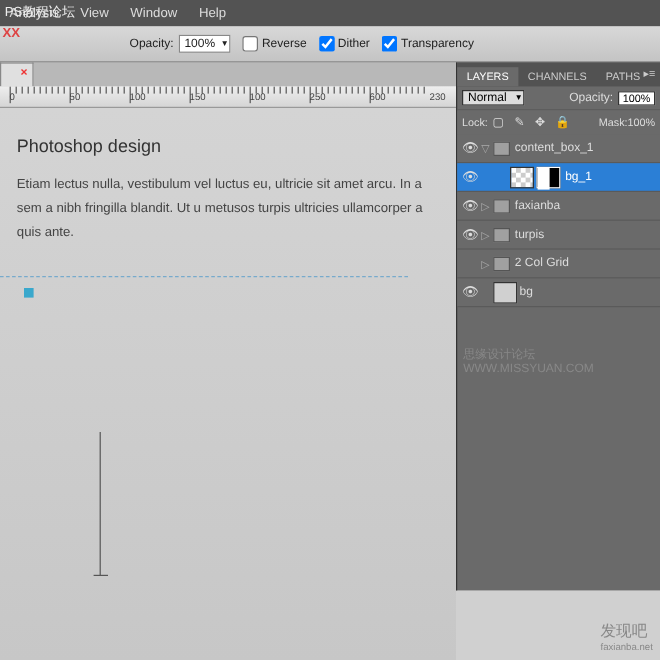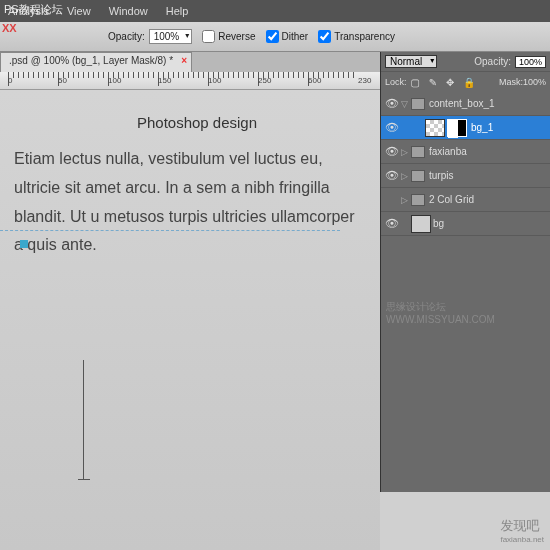--- a/index.html
+++ b/index.html
@@ -23,22 +23,22 @@
 .doctab .tab .x { position:absolute; right:4px; color:#e33; font-weight:bold; }
 
 
 .ruler { height:18px; background:linear-gradient(#eee,#d5d5d5); border-bottom:1px solid #999; position:relative; overflow:hidden; }
 .ruler .tick { position:absolute; top:0; width:1px; height:6px; background:#555; }
 .ruler .bigtick { height:14px; }
 .ruler .num { position:absolute; top:4px; font-size:8px; color:#444; }
 
 
 .canvas { position:absolute; left:0; top:90px; width:380px; height:460px; background:linear-gradient(#d4d4d4,#c7c7c7); }
-.canvas .heading { font-size:15px; color:#333; padding:24px 0 0 14px;text-align:center; }
-.canvas .body { font-size:16px; color:#444; line-height:1.8; padding:14px 14px 0 14px; }
+.canvas .heading { font-size:15px; color:#333; padding:24px 0 0 14px; }
+.canvas .body { font-size:11px; color:#444; line-height:1.8; padding:14px 14px 0 14px; }
 .canvas .marquee { position:absolute; left:0; top:140px; width:340px; border-top:1px dashed #7ac; }
 .canvas .handle { position:absolute; left:20px; top:150px; width:8px; height:8px; background:#3aa8cc; }
 .canvas .cursor-cross { position:absolute; left:78px; top:270px; width:12px; height:120px; }
 .canvas .cursor-cross::before { content:""; position:absolute; left:5px; top:0; width:1px; height:120px; background:#555; }
 .canvas .cursor-cross::after { content:""; position:absolute; left:0; bottom:0; width:12px; height:1px; background:#555; }
 
 
 .panel { position:absolute; right:0; top:52px; width:170px; background:#6a6a6a; color:#ddd; font-size:10px; border-left:1px solid #333; height:440px; }
 .ptabs { display:flex; background:#525252; height:20px; align-items:flex-end; }
 .ptab { padding:3px 8px; font-size:9px; color:#ccc; }
@@ -61,21 +61,21 @@
 .lrow .arrow { width:10px; color:#aaa; font-size:9px; }
 .lrow .folder { width:14px; height:12px; background:#a0a0a0; border:1px solid #555; margin-right:4px; }
 .lrow .thumb { width:20px; height:18px; background:#fff; border:1px solid #333; margin-right:2px; }
 .lrow .mask { width:20px; height:18px; background:#000; border:1px solid #fff; margin-right:4px; position:relative; }
 .lrow .mask::before { content:""; position:absolute; left:0; top:0; width:10px; height:18px; background:#fff; }
 .lrow .checker { background:repeating-conic-gradient(#ccc 0 25%,#fff 0 50%) 0 0/8px 8px; }
 .lrow .lbl { font-size:10px; }
 .lrow.indent .arrow { margin-left:14px; }
 
 
-.wm-mid { position:absolute; left:386px; top:300px; font-size:10px; color:#888; }
+.wm-mid { position:absolute; left:386px; top:288px; font-size:10px; color:#888; }
 .wm-br { position:absolute; right:6px; bottom:6px; font-size:13px; color:#888; }
 .wm-br small{ display:block; font-size:8px; text-align:right; }
 .wm-tl { position:absolute; left:4px; top:2px; color:#eee; font-size:11px; }
 </style>
 </head>
 <body>
 
 <div class="menubar">
   <span>Analysis</span>
   <span>View</span>
@@ -99,21 +99,20 @@
     <span>Dither</span>
   </div>
   <div class="group">
     <input type="checkbox" checked="" style="">
     <span>Transparency</span>
   </div>
 </div>
 
 <div class="doctab">
   <div class="tab">
-    <span>.psd @ 100% (bg_1, Layer Mask/8) *</span>
     <span class="x">×</span>
   </div>
 </div>
 
 <div class="ruler" id="ruler">
     <div class="tick bigtick" style="left: 8px;"></div>
     <div class="tick" style="left: 13px;"></div>
     <div class="tick" style="left: 18px;"></div>
     <div class="tick" style="left: 23px;"></div>
     <div class="tick" style="left: 28px;"></div>
@@ -194,20 +193,26 @@
 
 <div class="canvas">
   <div class="heading">Photoshop design</div>
   <div class="body">Etiam lectus nulla, vestibulum vel luctus eu, ultricie sit amet arcu. In a sem a nibh fringilla blandit. Ut u metusos turpis ultricies ullamcorper a quis ante.</div>
   <div class="marquee"></div>
   <div class="handle"></div>
   <div class="cursor-cross"></div>
 </div>
 
 <div class="panel">
+  <div class="ptabs">
+    <div class="ptab active">LAYERS</div>
+    <div class="ptab">CHANNELS</div>
+    <div class="ptab">PATHS</div>
+    <div class="pctrl">▸≡</div>
+  </div>
   <div class="prow">
     <span class="sel2">Normal</span>
     <label style="margin-left:auto">Opacity:</label>
     <span class="val">100%</span>
   </div>
   <div class="lockrow">
     <span>Lock:</span>
     <span class="icons">▢ ✎ ✥ 🔒</span>
     <span class="fill">Mask:</span>
     <span class="val">100%</span>

